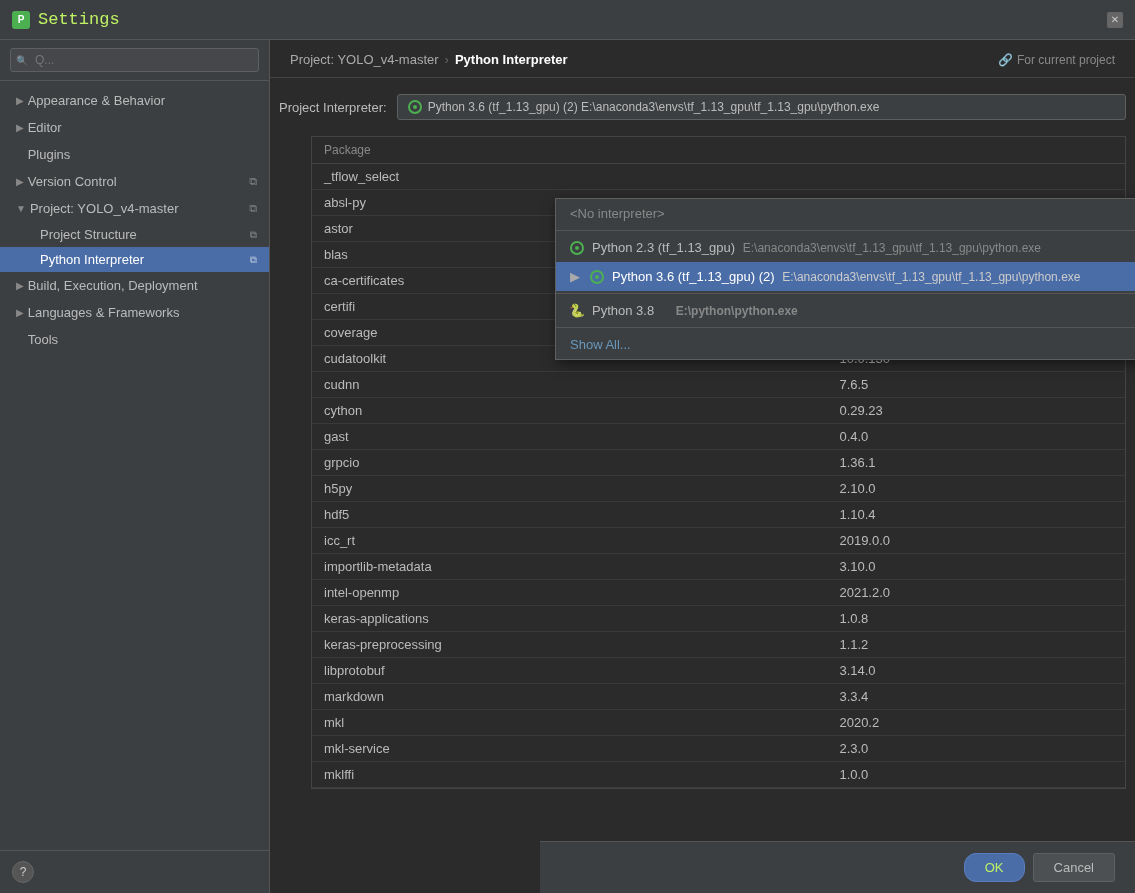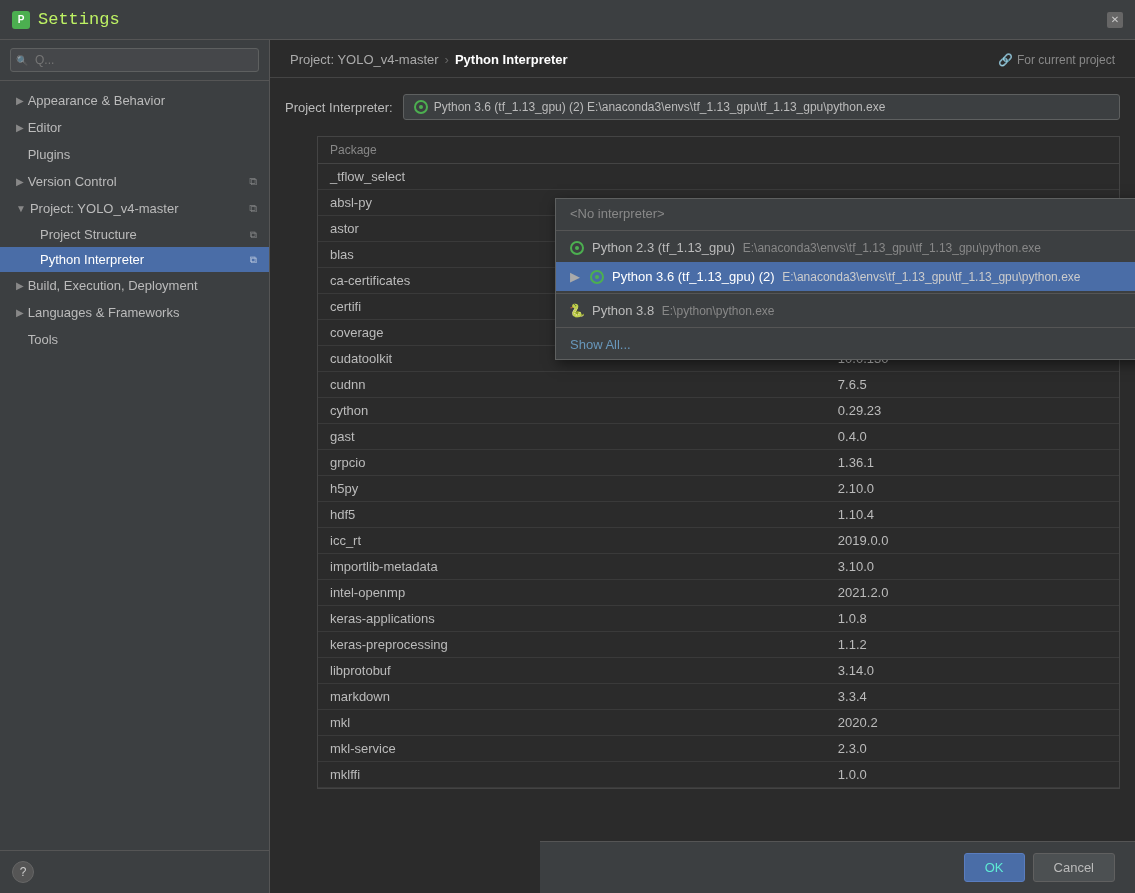--- a/index.html
+++ b/index.html
@@ -161,21 +161,21 @@
     .breadcrumb .for-project {
       margin-left: auto;
       color: #888;
       font-size: 12px;
       display: flex; align-items: center; gap: 4px;
     }
 
     
     .content-body {
       flex: 1;
-      padding: 16px 15px;
+      padding: 16px 9px;
       overflow: hidden;
       position: relative;
     }
 
     
     .interpreter-row {
       display: flex;
       align-items: center;
       margin-bottom: 16px;
       gap: 10px;
@@ -325,22 +325,23 @@
     }
     .btn {
       padding: 6px 20px;
       border-radius: 3px;
       font-size: 13px;
       cursor: pointer;
       border: 1px solid transparent;
     }
     .btn-ok {
       background: #4a6da7;
-      color: #5eead4;
+      color: #bef264;
       border-color: #5a7dbf;
+      border-radius: 12px;
     }
     .btn-cancel {
       background: #4c5052;
       color: #bbbbbb;
       border-color: #606060;
     }
   </style>
 </head>
 <body>
 
@@ -468,21 +469,21 @@
         </div>
 
         <div class="dropdown-divider"></div>
 
         <div class="dropdown-item">
           <div class="py-icon-blue">
             <span class="py-logo">🐍</span>
           </div>
           <span style="font-size:13px;">
             <span>Python 3.8</span>
-            <span style="color:#888; font-size:12px; margin-left:4px;">E:\python\python.exe</span>
+            <span style="color:#888; font-size:12px; margin-left:18px;font-weight:bold;">E:\python\python.exe</span>
           </span>
         </div>
 
         <div class="dropdown-divider"></div>
 
         <div class="show-all">Show All...</div>
 
       </div>
 
       <div class="table-container" style="margin-top: 10px; margin-left: 32px;">

